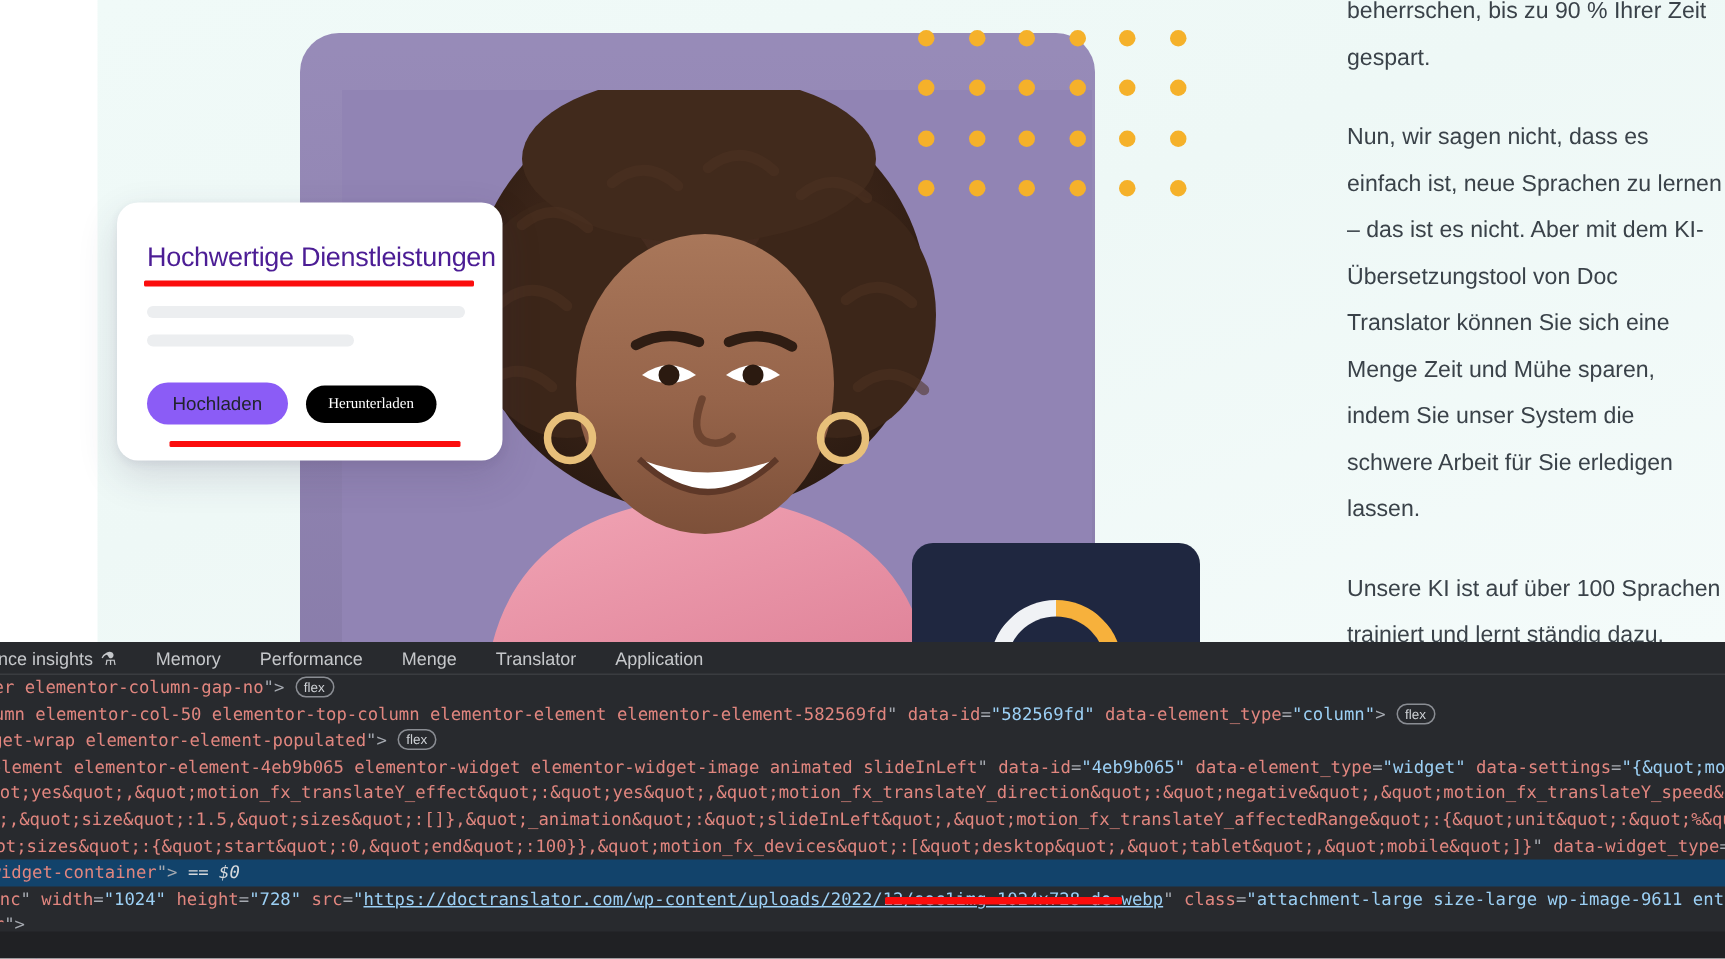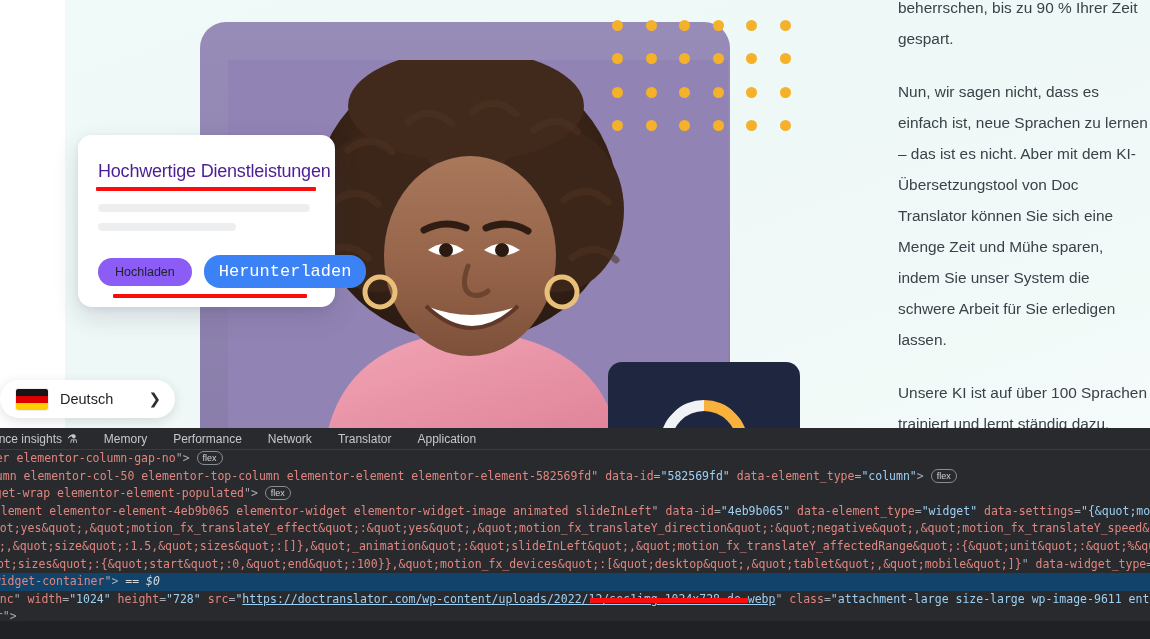--- a/index.html
+++ b/index.html
@@ -99,24 +99,24 @@
   .svc-actions {
     display: flex; gap: 12px; align-items: center; margin-top: 24px;
   }
   .btn-upload {
     background: #8b5cf6; color: #20242b;
     border: none; border-radius: 16px;
     padding: 7px 17px; font-size: 12.5px;
     font-family: "Liberation Sans", sans-serif;
   }
   .btn-download {
-    background: #3b82f6; color: #ffffff;
+    background: #000000; color: #ffffff;
     border: none; border-radius: 16px;
-    padding: 7px 15px; font-size: 17px;
-    font-family: Liberation Mono, monospace;
+    padding: 7px 15px; font-size: 10px;
+    font-family: Liberation Serif, serif;
   }
 
   
   .lang-pill {
     position: absolute; left: 0px; top: 380px;
     width: 175px; height: 38px;
     background: #ffffff; border-radius: 19px;
     box-shadow: 0 3px 12px rgba(40,40,60,.14);
     display: flex; align-items: center; padding: 0 14px 0 16px;
     gap: 12px;
@@ -310,29 +310,20 @@
     <div class="svc-card">
       <div class="svc-title">Hochwertige Dienstleistungen</div>
       <div class="skel l1"></div>
       <div class="skel l2"></div>
       <div class="svc-actions">
         <button class="btn-upload">Hochladen</button>
         <button class="btn-download">Herunterladen</button>
       </div>
     </div>
 
-    <div class="lang-pill">
-      <span class="flag-de">
-        <i class="b"></i>
-          <i class="r"></i>
-          <i class="y"></i>
-      </span>
-      <span class="lang-name">Deutsch</span>
-      <span class="chev">❯</span>
-    </div>
 
     <div class="article">
       <p>beherrschen, bis zu 90 % Ihrer Zeit gespart.</p>
       <p>Nun, wir sagen nicht, dass es einfach ist, neue Sprachen zu lernen – das ist es nicht. Aber mit dem KI-Übersetzungstool von Doc Translator können Sie sich eine Menge Zeit und Mühe sparen, indem Sie unser System die schwere Arbeit für Sie erledigen lassen.</p>
       <p>Unsere KI ist auf über 100 Sprachen trainiert und lernt ständig dazu, wenn neue Inhalte eintreffen. Wenn Ihr Dokument</p>
     </div>
   </div>
 
   <div class="devtools">
     <div class="dt-tabs" id="dttabs">
@@ -340,21 +331,21 @@
           <span>ance insights</span>
           <span class="flask">⚗</span>
         </span>
         <span class="dt-tab">
           <span>Memory</span>
         </span>
         <span class="dt-tab">
           <span>Performance</span>
         </span>
         <span class="dt-tab">
-          <span>Network</span>
+          <span>Menge</span>
         </span>
         <span class="dt-tab">
           <span>Translator</span>
         </span>
         <span class="dt-tab">
           <span>Application</span>
         </span>
       </div>
     <div class="dt-code" id="dtcode">
         <div class="code-line" style="margin-left: -32px;"><span class="attr">tainer elementor-column-gap-no</span><span class="punct">"&gt;</span> <span class="badge-flex">flex</span></div>

